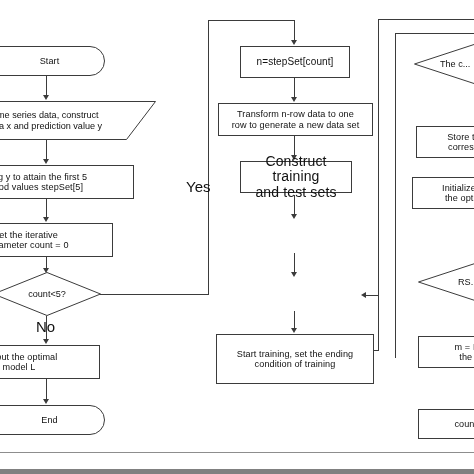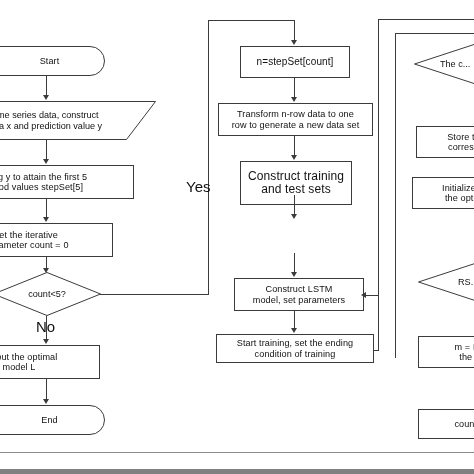--- a/index.html
+++ b/index.html
@@ -117,41 +117,37 @@
   <div class="arw down" style="left:290.6px;top:97px;"></div>
 
   <div class="node" style="left:218px;top:103px;width:155px;height:33px;">
     <span>Transform n-row data to one
 row to generate a new data set</span>
   </div>
 
   <div class="ln lnv" style="left:294px;top:136px;height:21px;"></div>
   <div class="arw down" style="left:290.6px;top:155px;"></div>
 
-  <div class="node" style="left:240px;top:161px;width:112px;height:44px;font-size:12px;">
+  <div class="node" style="left:240px;top:161px;width:112px;height:32px;font-size:14px;">
     <span>Construct training
 and test sets</span>
   </div>
 
   <div class="ln lnv" style="left:294px;top:195px;height:21px;"></div>
   <div class="arw down" style="left:290.6px;top:214px;"></div>
 
 
   <div class="ln lnv" style="left:294px;top:253px;height:21px;"></div>
   <div class="arw down" style="left:290.6px;top:272px;"></div>
 
-  <div class="node" style="left:234px;top:278px;width:130px;height:33px;">
-    <span>Construct LSTM
-model, set parameters</span>
-  </div>
 
   <div class="ln lnv" style="left:294px;top:311px;height:19px;"></div>
   <div class="arw down" style="left:290.6px;top:328px;"></div>
 
-  <div class="node" style="left:216px;top:334px;width:158px;height:29px;">
+  <div class="node" style="left:216px;top:334px;width:158px;height:50px;">
     <span>Start training, set the ending
 condition of training</span>
   </div>
 
   <div class="ln lnh" style="left:374px;top:350px;width:5px;"></div>
   <div class="ln lnv" style="left:378px;top:295px;height:56px;"></div>
   <div class="ln lnh" style="left:366px;top:295px;width:13px;"></div>
   <div class="arw left" style="left:361px;top:291.6px;"></div>
 
   <div class="ln lnv" style="left:378px;top:19px;height:276px;"></div>

